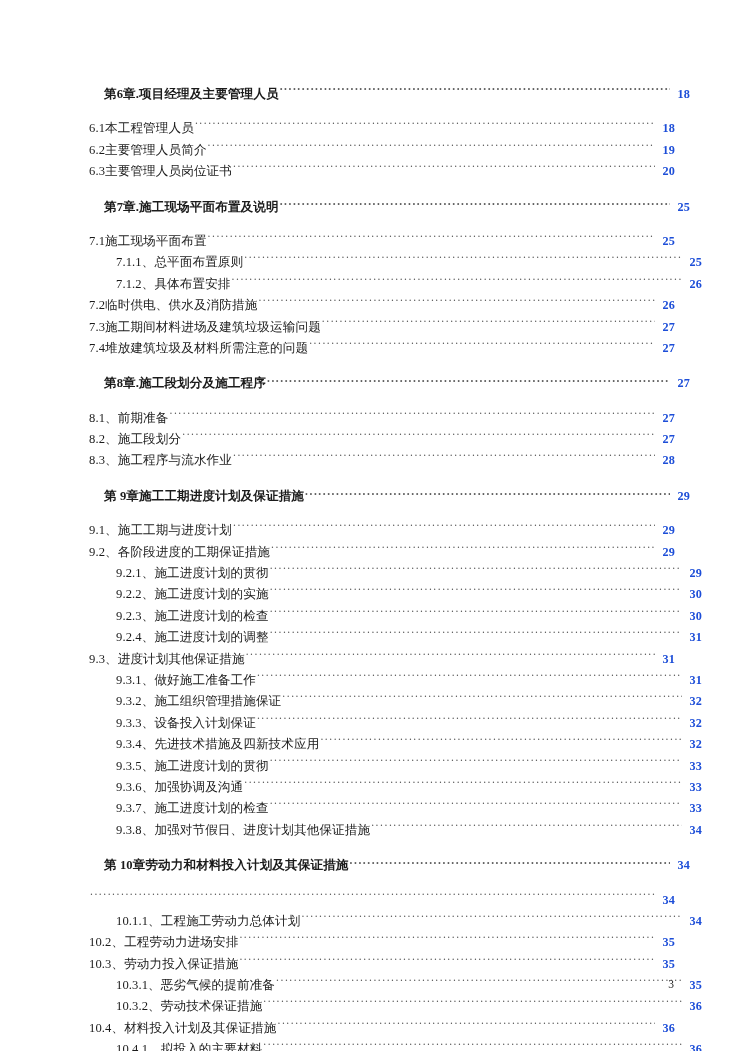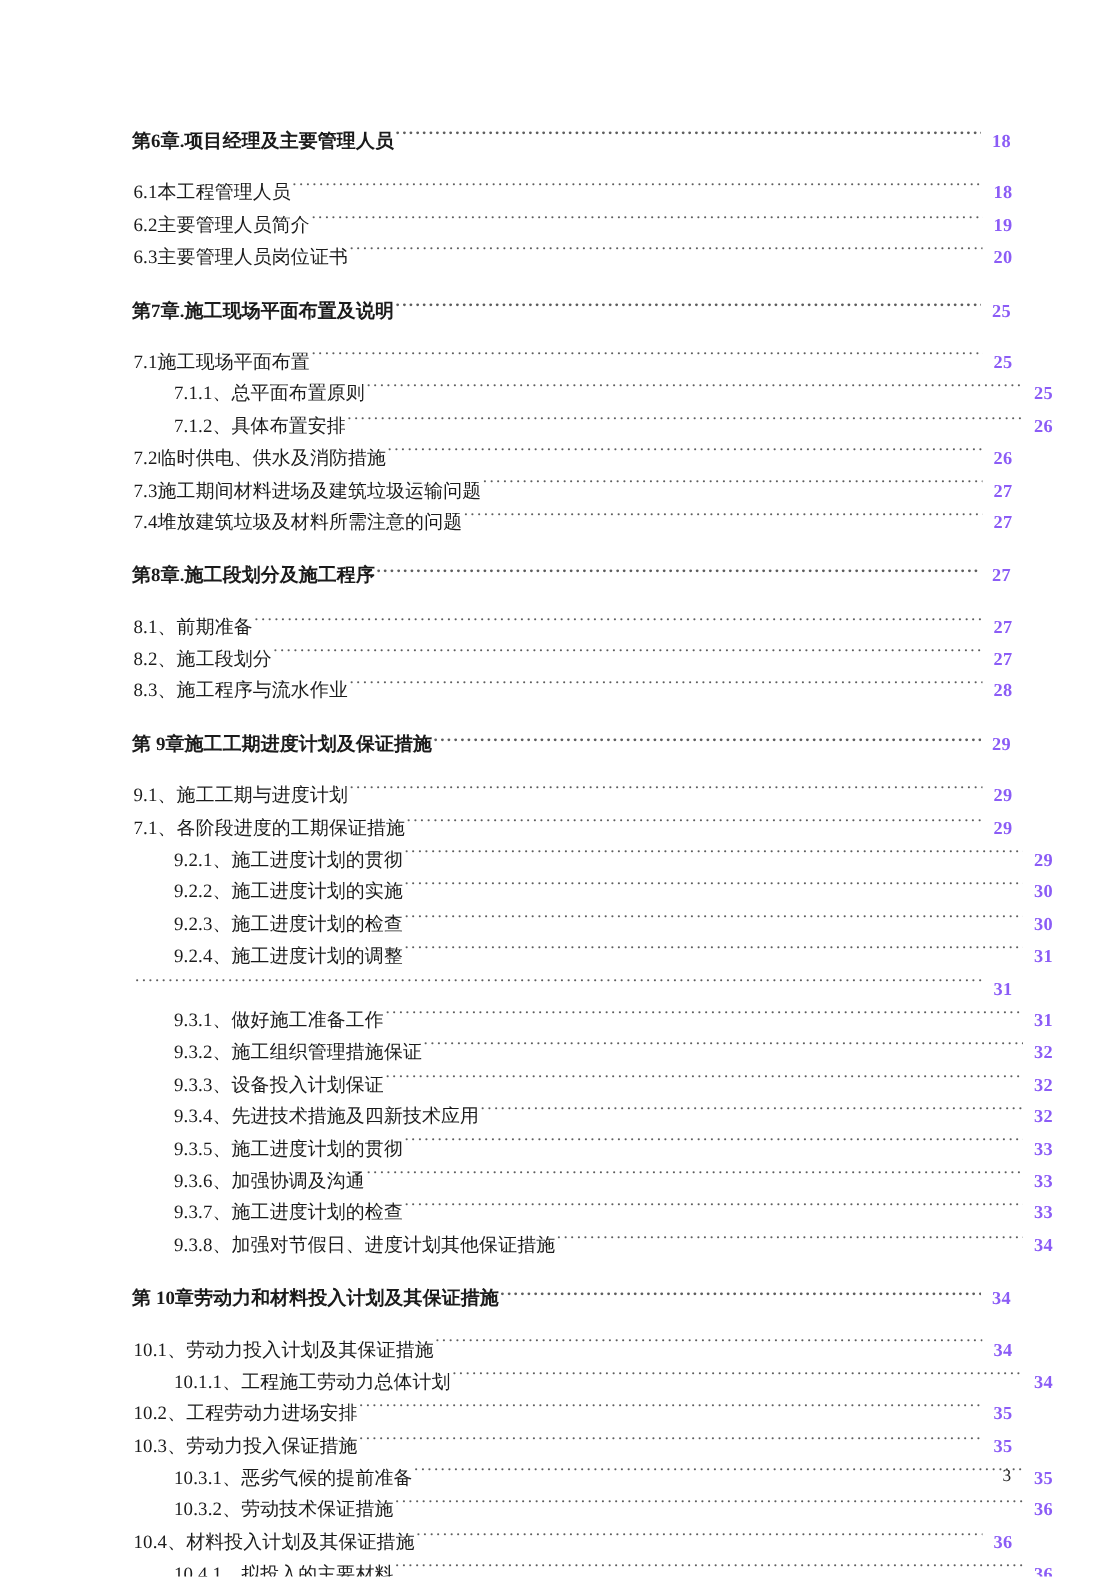--- a/index.html
+++ b/index.html
@@ -66,27 +66,27 @@
     color: #5d5d5d;
     white-space: nowrap;
   }
 
   .row .pageno {
     flex: 0 0 auto;
     text-align: right;
     min-width: 18px;
     font-size: 12.2px;
     font-weight: bold;
-    color: #8b5cf6;
+    color: #1d4ed8;
     letter-spacing: 0.2px;
   }
 
   
   .lvl-chapter {
-    margin-left: 0px;
+    margin-left: 16px;
     font-weight: bold;
     font-size: 12.6px;
   }
   .lvl-chapter .label { font-weight: bold; }
 
   .lvl-2 {
     margin-left: 1px;
     font-size: 12.6px;
   }
 
@@ -195,21 +195,21 @@
         <span class="label">第 9章施工工期进度计划及保证措施</span>
         <span class="leader"></span>
         <span class="pageno">29</span>
       </div>
       <div class="row lvl-2 gap-before">
         <span class="label">9.1、施工工期与进度计划</span>
         <span class="leader"></span>
         <span class="pageno">29</span>
       </div>
       <div class="row lvl-2">
-        <span class="label">7.1、各阶段进度的工期保证措施</span>
+        <span class="label">9.2、各阶段进度的工期保证措施</span>
         <span class="leader"></span>
         <span class="pageno">29</span>
       </div>
       <div class="row lvl-3">
         <span class="label">9.2.1、施工进度计划的贯彻</span>
         <span class="leader"></span>
         <span class="pageno">29</span>
       </div>
       <div class="row lvl-3">
         <span class="label">9.2.2、施工进度计划的实施</span>
@@ -220,20 +220,21 @@
         <span class="label">9.2.3、施工进度计划的检查</span>
         <span class="leader"></span>
         <span class="pageno">30</span>
       </div>
       <div class="row lvl-3">
         <span class="label">9.2.4、施工进度计划的调整</span>
         <span class="leader"></span>
         <span class="pageno">31</span>
       </div>
       <div class="row lvl-2">
+        <span class="label">9.3、进度计划其他保证措施</span>
         <span class="leader"></span>
         <span class="pageno">31</span>
       </div>
       <div class="row lvl-3">
         <span class="label">9.3.1、做好施工准备工作</span>
         <span class="leader"></span>
         <span class="pageno">31</span>
       </div>
       <div class="row lvl-3">
         <span class="label">9.3.2、施工组织管理措施保证</span>
@@ -269,21 +270,20 @@
         <span class="label">9.3.8、加强对节假日、进度计划其他保证措施</span>
         <span class="leader"></span>
         <span class="pageno">34</span>
       </div>
       <div class="row lvl-chapter gap-chapter">
         <span class="label">第 10章劳动力和材料投入计划及其保证措施</span>
         <span class="leader"></span>
         <span class="pageno">34</span>
       </div>
       <div class="row lvl-2 gap-before">
-        <span class="label">10.1、劳动力投入计划及其保证措施</span>
         <span class="leader"></span>
         <span class="pageno">34</span>
       </div>
       <div class="row lvl-3">
         <span class="label">10.1.1、工程施工劳动力总体计划</span>
         <span class="leader"></span>
         <span class="pageno">34</span>
       </div>
       <div class="row lvl-2">
         <span class="label">10.2、工程劳动力进场安排</span>

